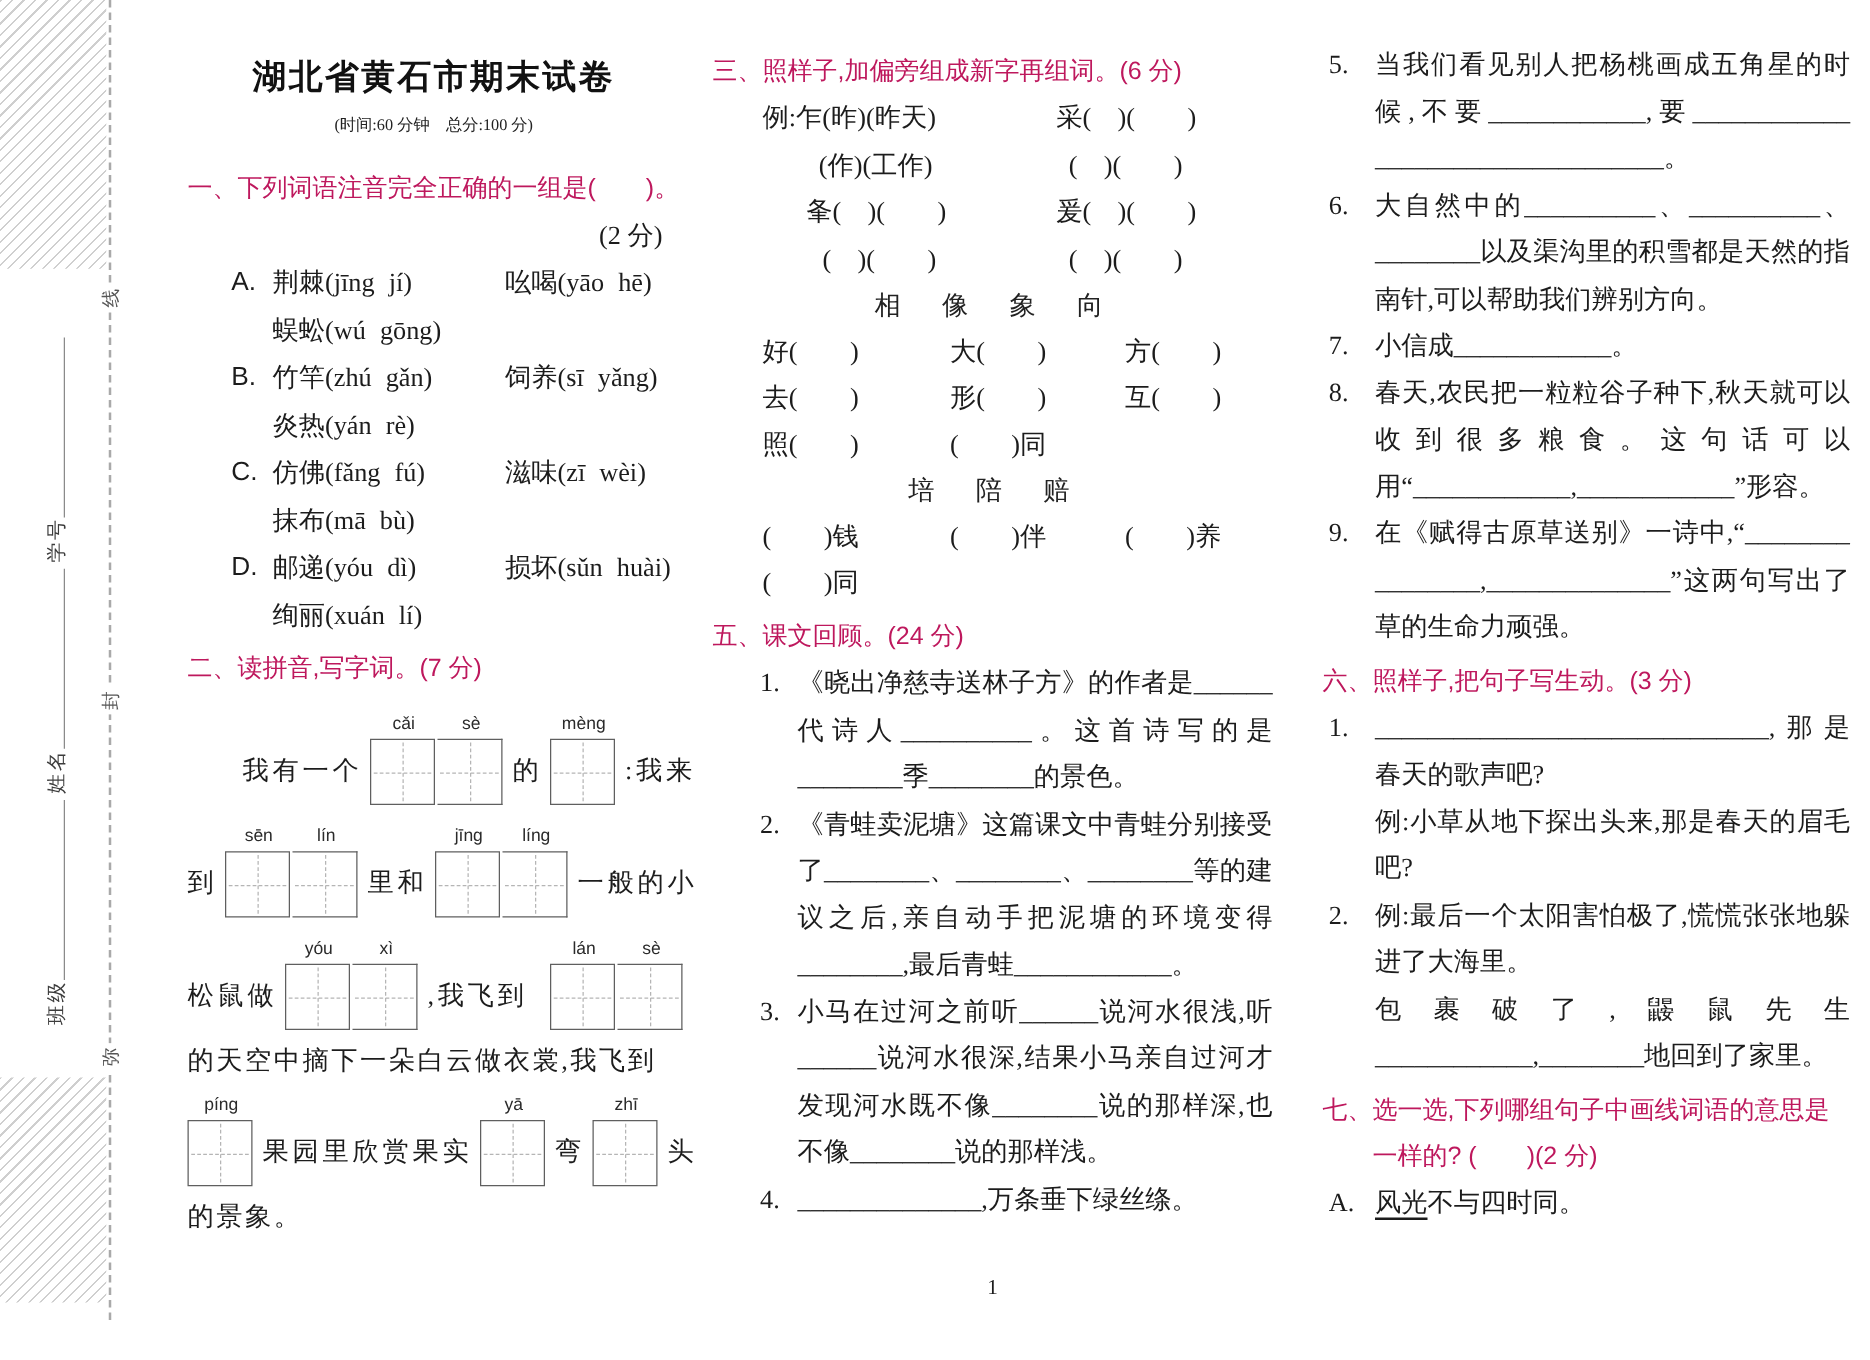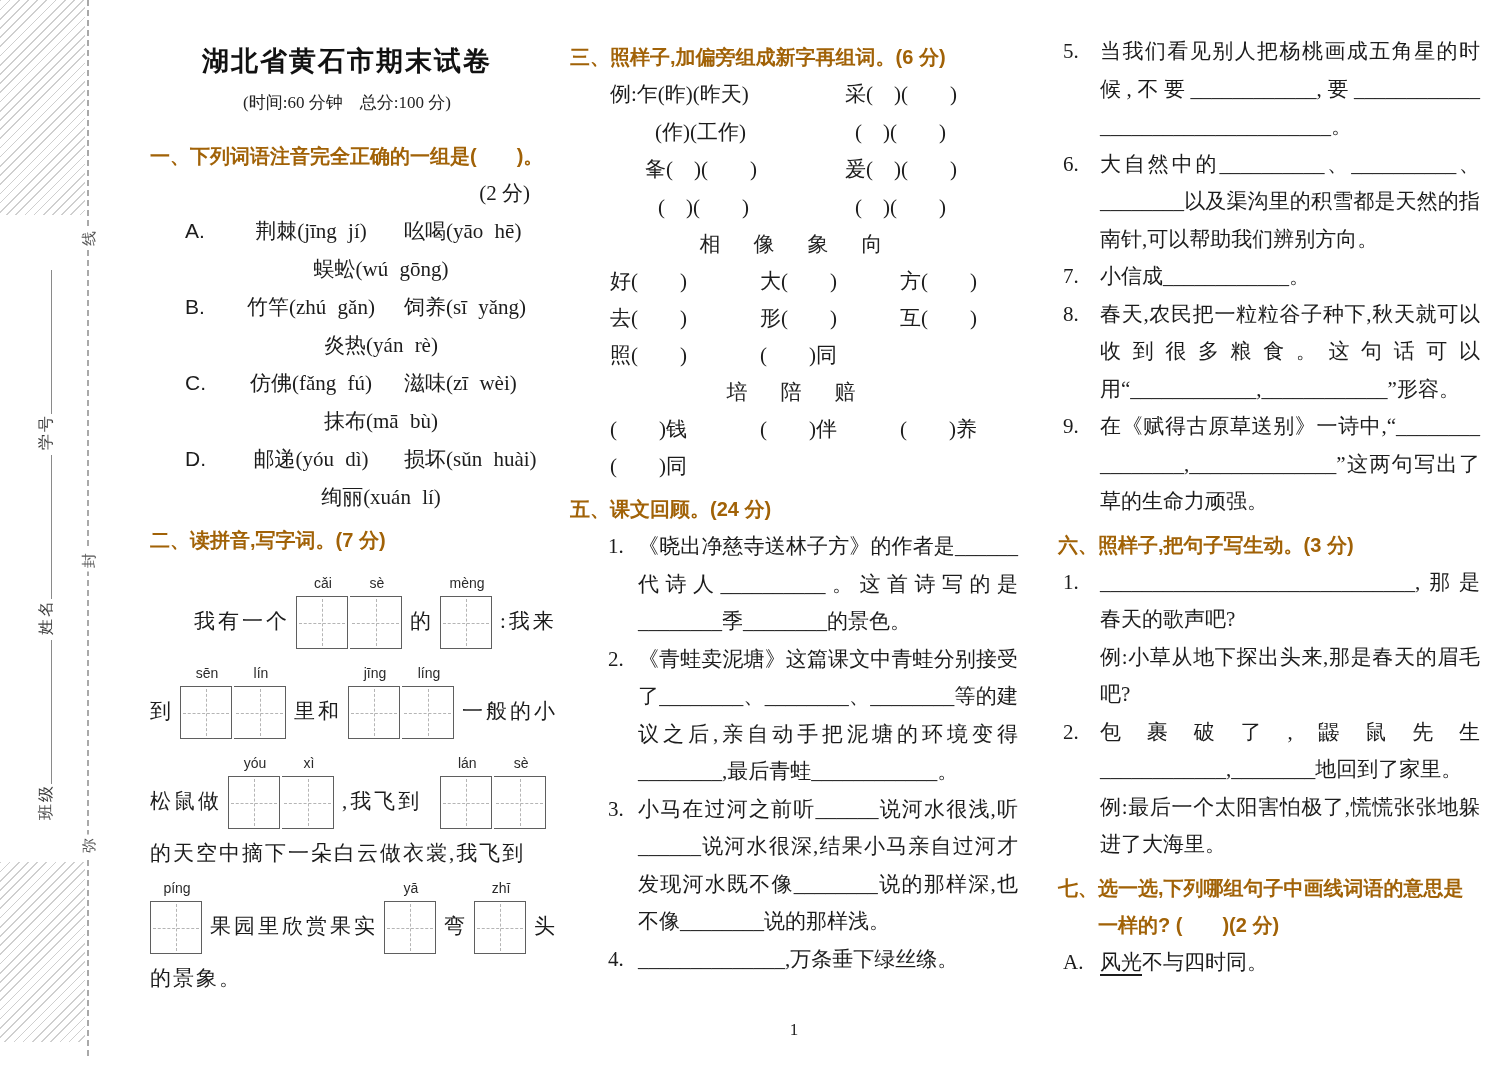--- a/index.html
+++ b/index.html
@@ -37,32 +37,32 @@
   
   .col{position:absolute;top:33px;}
   #col1{left:150px;width:394px;}
   #col2{left:570px;width:448px;}
   #col3{left:1058px;width:422px;}
   
   .title{
     text-align:center;font-size:27px;font-weight:bold;letter-spacing:2px;
     margin-top:10px;color:#111;
   }
-  .subtitle{text-align:center;font-size:17px;margin-top:12px;color:#222;}
+  .subtitle{text-align:center;font-size:13px;margin-top:12px;color:#222;}
   .sec-h{
     font-family:"Liberation Sans","DejaVu Sans",sans-serif;
-    font-weight:bold;font-size:20px;line-height:37px;color:#a16207;
+    font-weight:normal;font-size:20px;line-height:37px;color:#be185d;
     white-space:nowrap;margin-top:6px;
   }
   .sec-h.wrap{white-space:normal;padding-left:40px;text-indent:-40px;}
   .score{ text-align:right;line-height:37px;padding-right:14px;}
   
   .opt{display:flex;padding-left:35px;line-height:38px;}
   .opt .onum{width:33px;flex:none;font-family:"Liberation Sans","DejaVu Sans",sans-serif;}
-  .opt .obody{flex:1;text-align:center;}
+  .opt .obody{flex:1;}
   .opt .l1{display:flex;}
   .opt .l1 .w1{width:186px;flex:none;}
   .opt .wrd{word-spacing:6px;}
   
   .pyrow{display:flex;align-items:flex-end;margin-top:14px;}
   .pyrow .txt{line-height:24px;padding-bottom:16px;letter-spacing:3px;white-space:nowrap;}
   .tzg{display:flex;margin:0 6px;}
   .cell{width:54px;flex:none;}
   .cell .py{
     text-align:center;height:23px;font-size:14px;color:#2a2a2a;
@@ -348,22 +348,22 @@
   <div class="item">
     <span class="num">1.</span>
     <div class="body">
       <div>______________________________,那是春天的歌声吧?</div>
       <div>例:小草从地下探出头来,那是春天的眉毛吧?</div>
     </div>
   </div>
   <div class="item">
     <span class="num">2.</span>
     <div class="body">
+      <div>例:最后一个太阳害怕极了,慌慌张张地躲进了大海里。</div>
       <div>包裹破了,鼹鼠先生____________,________地回到了家里。</div>
-      <div>例:最后一个太阳害怕极了,慌慌张张地躲进了大海里。</div>
     </div>
   </div>
 
   <div class="sec-h wrap">七、选一选,下列哪组句子中画线词语的意思是一样的? (　　)(2 分)</div>
   <div class="item">
     <span class="num">A.</span>
     <div class="body">
       <span class="ul">风光</span><span>不与四时同。</span>
     </div>
   </div>

